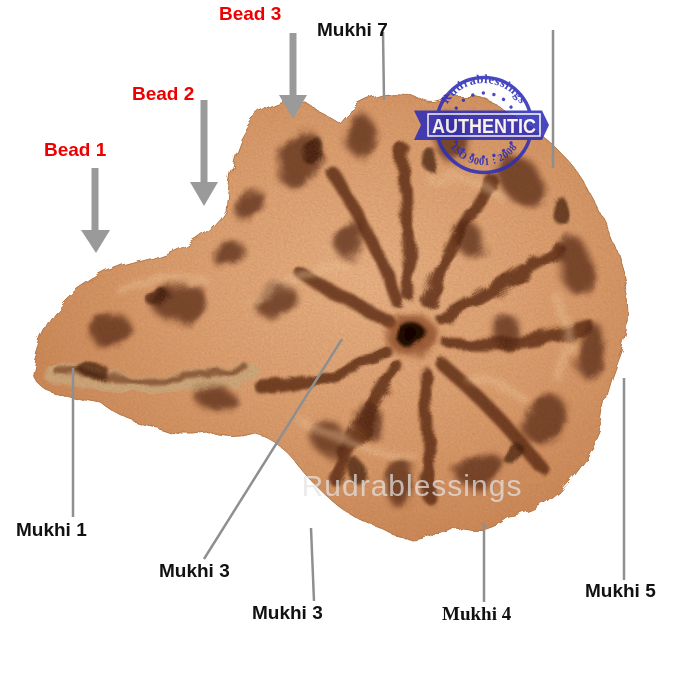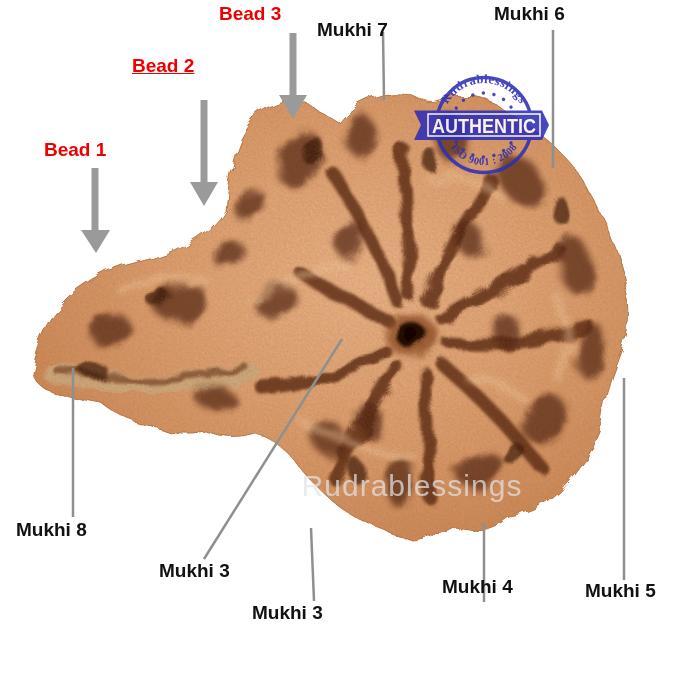--- a/index.html
+++ b/index.html
@@ -169,23 +169,22 @@
       <text font-family="Liberation Serif, serif" font-size="10.5" font-weight="bold" fill="#2b2bb8" letter-spacing="0.5">
         <textPath href="#arcBot" xlink:href="#arcBot" startOffset="50%" text-anchor="middle">ISO 9001 : 2008</textPath>
       </text>
       <polygon points="414,110.5 542,110.5 549,125 542,140 414,140 421,125" fill="#2e2eb8"></polygon>
       <rect x="428" y="114" width="112" height="22" fill="none" stroke="#ffffff" stroke-width="1.5"></rect>
       <text x="484" y="132.5" text-anchor="middle" font-size="20.5" font-weight="bold" fill="#ffffff" textLength="104" lengthAdjust="spacingAndGlyphs">AUTHENTIC</text>
     </g>
   </svg>
 
   <div class="lbl red" style="left:44px;  top:140px;">Bead 1</div>
-  <div class="lbl red" style="left:132px; top:56px;text-decoration:underline;">Bead 2</div>
+  <div class="lbl red" style="left:132px; top:84px;">Bead 2</div>
   <div class="lbl red" style="left:219px; top:4px;">Bead 3</div>
 
   <div class="lbl black" style="left:317px; top:20px;">Mukhi 7</div>
-  <div class="lbl black" style="left:494px; top:4px;">Mukhi 6</div>
   <div class="lbl black" style="left:585px; top:581px;">Mukhi 5</div>
-  <div class="lbl black" style="left:442px; top:577px;">Mukhi 4</div>
+  <div class="lbl black" style="left:442px; top:604px;font-family:Liberation Serif, serif;">Mukhi 4</div>
   <div class="lbl black" style="left:252px; top:603px;">Mukhi 3</div>
   <div class="lbl black" style="left:159px; top:561px;">Mukhi 3</div>
-  <div class="lbl black" style="left:16px;  top:520px;">Mukhi 8</div>
+  <div class="lbl black" style="left:16px;  top:520px;">Mukhi 1</div>
 </div>
 
 </body></html>

